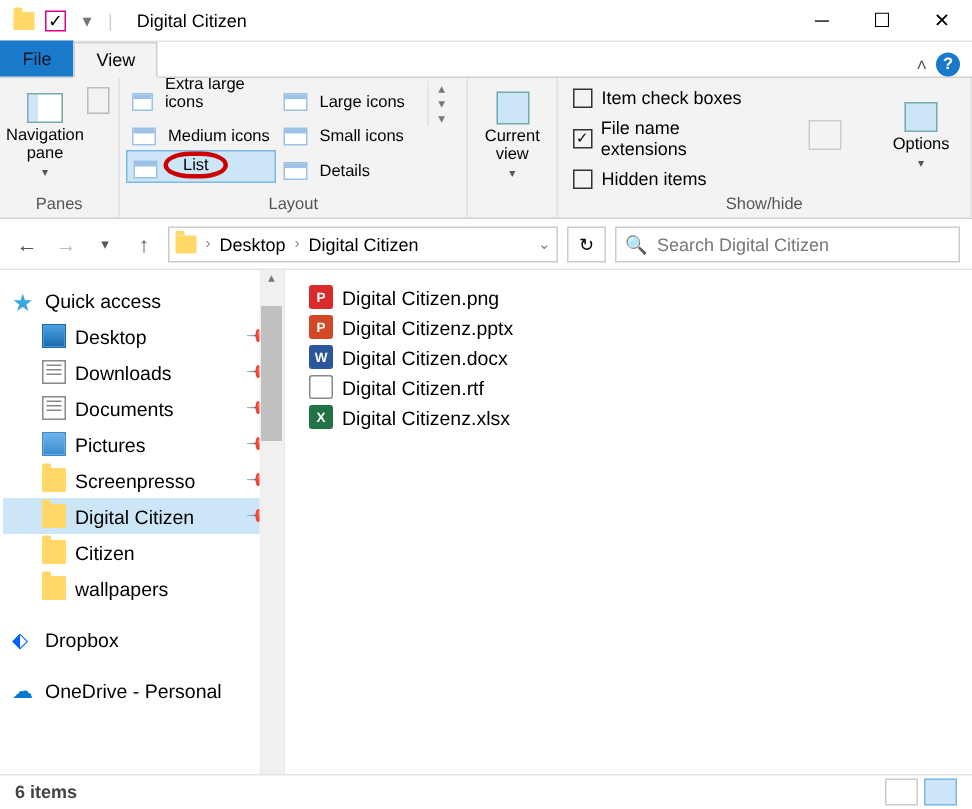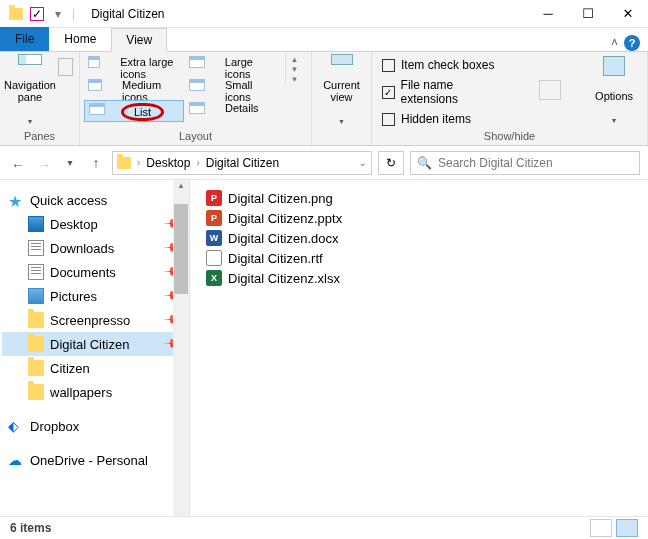--- a/index.html
+++ b/index.html
@@ -13,24 +13,24 @@
 .tabs { height: 24px; display: flex; align-items: flex-end; border-bottom: 1px solid #d0d0d0; position: relative; }
 .tab { padding: 4px 14px; font-size: 12px; border: 1px solid transparent; cursor: pointer; }
 .tab.file { background: #1979ca; color: #0f172a; }
 .tab.active { background: #f3f3f3; border: 1px solid #d0d0d0; border-bottom-color: #f3f3f3; position: relative; top: 1px; }
 .help-area { margin-left: auto; display: flex; align-items: center; gap: 6px; padding-right: 8px; }
 .help-ico { width: 16px; height: 16px; border-radius: 50%; background: #1979ca; color: #fff; display: flex; align-items: center; justify-content: center; font-size: 11px; font-weight: bold; }
 .ribbon { background: #f3f3f3; border-bottom: 1px solid #d0d0d0; display: flex; height: 94px; }
 .group { border-right: 1px solid #e0e0e0; display: flex; flex-direction: column; padding: 2px 4px; }
 .group-body { flex: 1; display: flex; align-items: flex-start; }
 .group-label { text-align: center; font-size: 11px; color: #555; padding-bottom: 1px; }
-.big-btn { display: flex; flex-direction: column; align-items: center; justify-content: center; width: 60px; height: 72px; gap: 14px; font-size: 11px; text-align: center; }
+.big-btn { display: flex; flex-direction: column; align-items: center; justify-content: center; width: 60px; height: 72px; gap: 2px; font-size: 11px; text-align: center; }
 .big-btn.disabled { color: #a0a0a0; }
 .layout-grid { display: grid; grid-template-columns: repeat(2, 100px); gap: 1px; }
-.layout-item { display: flex; align-items: flex-start; gap: 20px; padding: 2px 4px; font-size: 11px; height: 22px; }
+.layout-item { display: flex; align-items: flex-end; gap: 8px; padding: 2px 4px; font-size: 11px; height: 22px; }
 .layout-item .lico { width: 16px; height: 12px; background: linear-gradient(#9cc3e6,#9cc3e6) 0 0/100% 3px no-repeat, linear-gradient(#fff,#fff); border: 1px solid #9cc3e6; }
 .layout-item.sel { background: #cde6f7; border: 1px solid #7cb8e4; }
 .highlight { border: 3px solid #cc0000; border-radius: 50%/60%; padding: 0 10px; position: relative; left: -4px; }
 .layout-more { width: 18px; display: flex; flex-direction: column; border-left: 1px solid #e0e0e0; }
 .layout-more div { flex: 1; display: flex; align-items: center; justify-content: center; color: #777; font-size: 9px; }
 .chk-row { display: flex; align-items: center; gap: 6px; font-size: 12px; padding: 2px 6px; }
 .chk { width: 13px; height: 13px; border: 1px solid #333; display: inline-flex; align-items: center; justify-content: center; font-size: 10px; }
 .addr { height: 34px; display: flex; align-items: center; gap: 6px; padding: 0 8px; border-bottom: 1px solid #e5e5e5; }
 .nav-arrow { width: 20px; height: 20px; display: flex; align-items: center; justify-content: center; color: #555; font-size: 14px; }
 .nav-arrow.disabled { color: #c0c0c0; }
@@ -79,21 +79,20 @@
   <span class="title">Digital Citizen</span>
   <div class="winbtns">
     <div class="winbtn">─</div>
     <div class="winbtn">☐</div>
     <div class="winbtn">✕</div>
   </div>
 </div>
 
 <div class="tabs">
   <div class="tab file">File</div>
-  <div class="tab">Home</div>
   <div class="tab active">View</div>
   <div class="help-area">
     <span style="color:#555">˄</span>
     <span class="help-ico">?</span>
   </div>
 </div>
 
 <div class="ribbon">
   <div class="group" style="width:80px">
     <div class="group-body">

